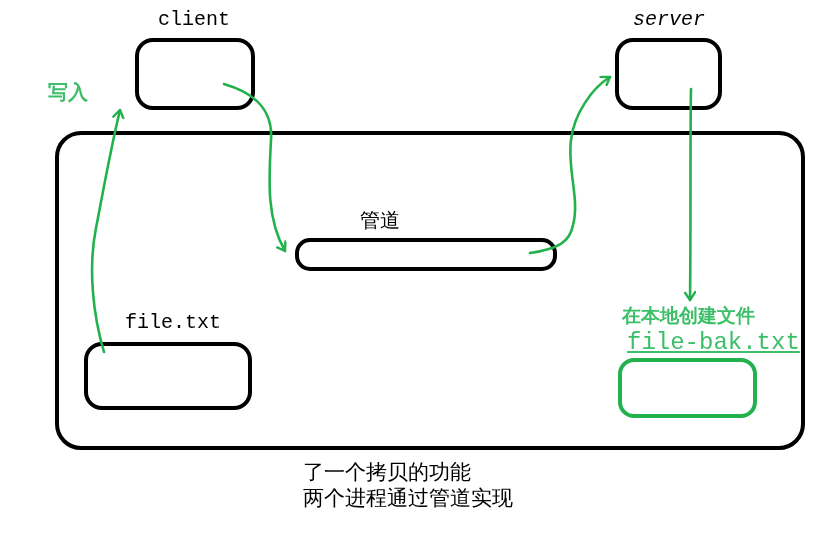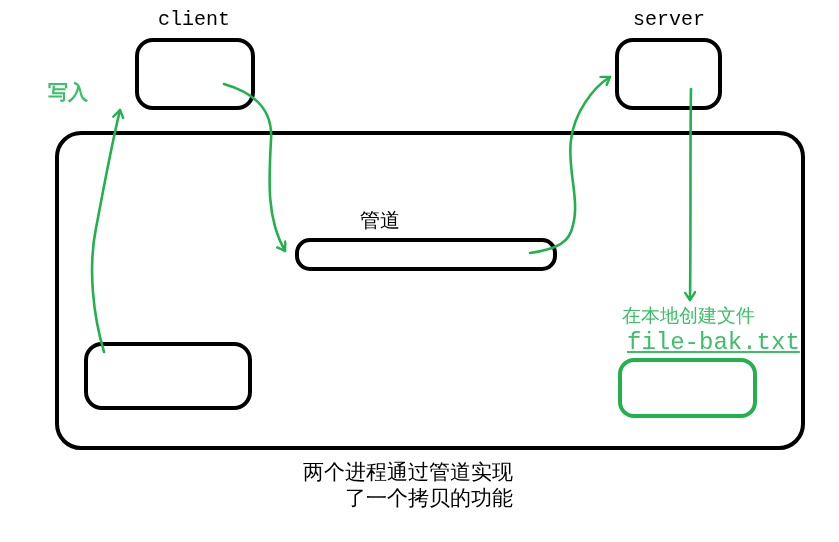--- a/index.html
+++ b/index.html
@@ -12,21 +12,20 @@
     margin: 0; padding: 0;
     background: var(--bg);
   }
   .canvas {
     position: relative;
     width: 839px;
     height: 542px;
     background: var(--bg);
     overflow: hidden;
     font-family: "DejaVu Sans", sans-serif;
-    text-align: right;
   }
   .box {
     position: absolute;
     box-sizing: border-box;
     border: 3px solid var(--ink);
     border-radius: 18px;
     background: transparent;
   }
   .outer-box {
     left: 55px; top: 131px; width: 750px; height: 319px;
@@ -48,25 +47,25 @@
     line-height: 1.2;
   }
   .mono {
     font-family: "Liberation Mono", "DejaVu Sans Mono", monospace;
   }
   .cjk {
     font-family: "DejaVu Serif", "Liberation Serif", serif;
   }
   .green-lbl { color: var(--green-text); }
   .client-lbl { left: 158px; top: 8px; }
-  .server-lbl { left: 633px; top: 8px; }
+  .server-lbl { left: 633px; top: 8px; font-style: italic; }
   .pipe-lbl   { left: 360px; top: 208px; }
   .file-lbl   { left: 125px; top: 311px; }
   .write-lbl  { left: 48px;  top: 80px; font-weight: bold; }
-  .note1-lbl  { left: 622px; top: 304px; font-size: 19px; }
+  .note1-lbl  { left: 622px; top: 304px; font-size: 19px; font-weight: bold; }
   .note2-lbl  { left: 627px; top: 329px; font-size: 24px; text-decoration: underline; }
   .caption {
     position: absolute;
     left: 303px; top: 459px;
     color: var(--ink);
     font-size: 21px;
     line-height: 26px;
     white-space: nowrap;
   }
   .arrow-layer {
@@ -90,20 +89,21 @@
   }
 </style>
 </head>
 <body>
 
 <div class="canvas">
 
   <span class="lbl mono client-lbl">client</span>
   <span class="lbl mono server-lbl">server</span>
   <span class="lbl cjk pipe-lbl">管道</span>
+  <span class="lbl mono file-lbl">file.txt</span>
   <span class="lbl cjk green-lbl write-lbl">写入</span>
   <span class="lbl cjk green-lbl note1-lbl">在本地创建文件</span>
   <span class="lbl mono green-lbl note2-lbl">file-bak.txt</span>
 
   <div class="box outer-box"></div>
   <div class="box client-box"></div>
   <div class="box server-box"></div>
   <div class="box pipe-box"></div>
   <div class="box file-box"></div>
   <div class="filebak-box box" style="border-color: var(--green);"></div>
@@ -114,17 +114,17 @@
         <path class="ah" d="M2,1 L10,6 L3,11"></path>
       </marker>
     </defs>
     <path class="arrow-path" marker-end="url(#ah)" d="M 104,352 C 93,315 88,268 96,228 C 103,192 110,152 120,110"></path>
     <path class="arrow-path" marker-end="url(#ah)" d="M 224,84 C 258,94 273,112 271,140 C 269,178 266,218 285,251"></path>
     <path class="arrow-path" marker-end="url(#ah)" d="M 530,253 C 558,249 570,242 573,225 C 580,200 567,168 571,140 C 574,114 592,88 610,77"></path>
     <path class="arrow-path" marker-end="url(#ah)" d="M 691,89 C 690,140 691,220 690,300"></path>
   </svg>
 
   <div class="caption cjk">
+    <div>了一个拷贝的功能</div>
     <div>两个进程通过管道实现</div>
-    <div>了一个拷贝的功能</div>
   </div>
 
 </div>
 
 </body></html>

